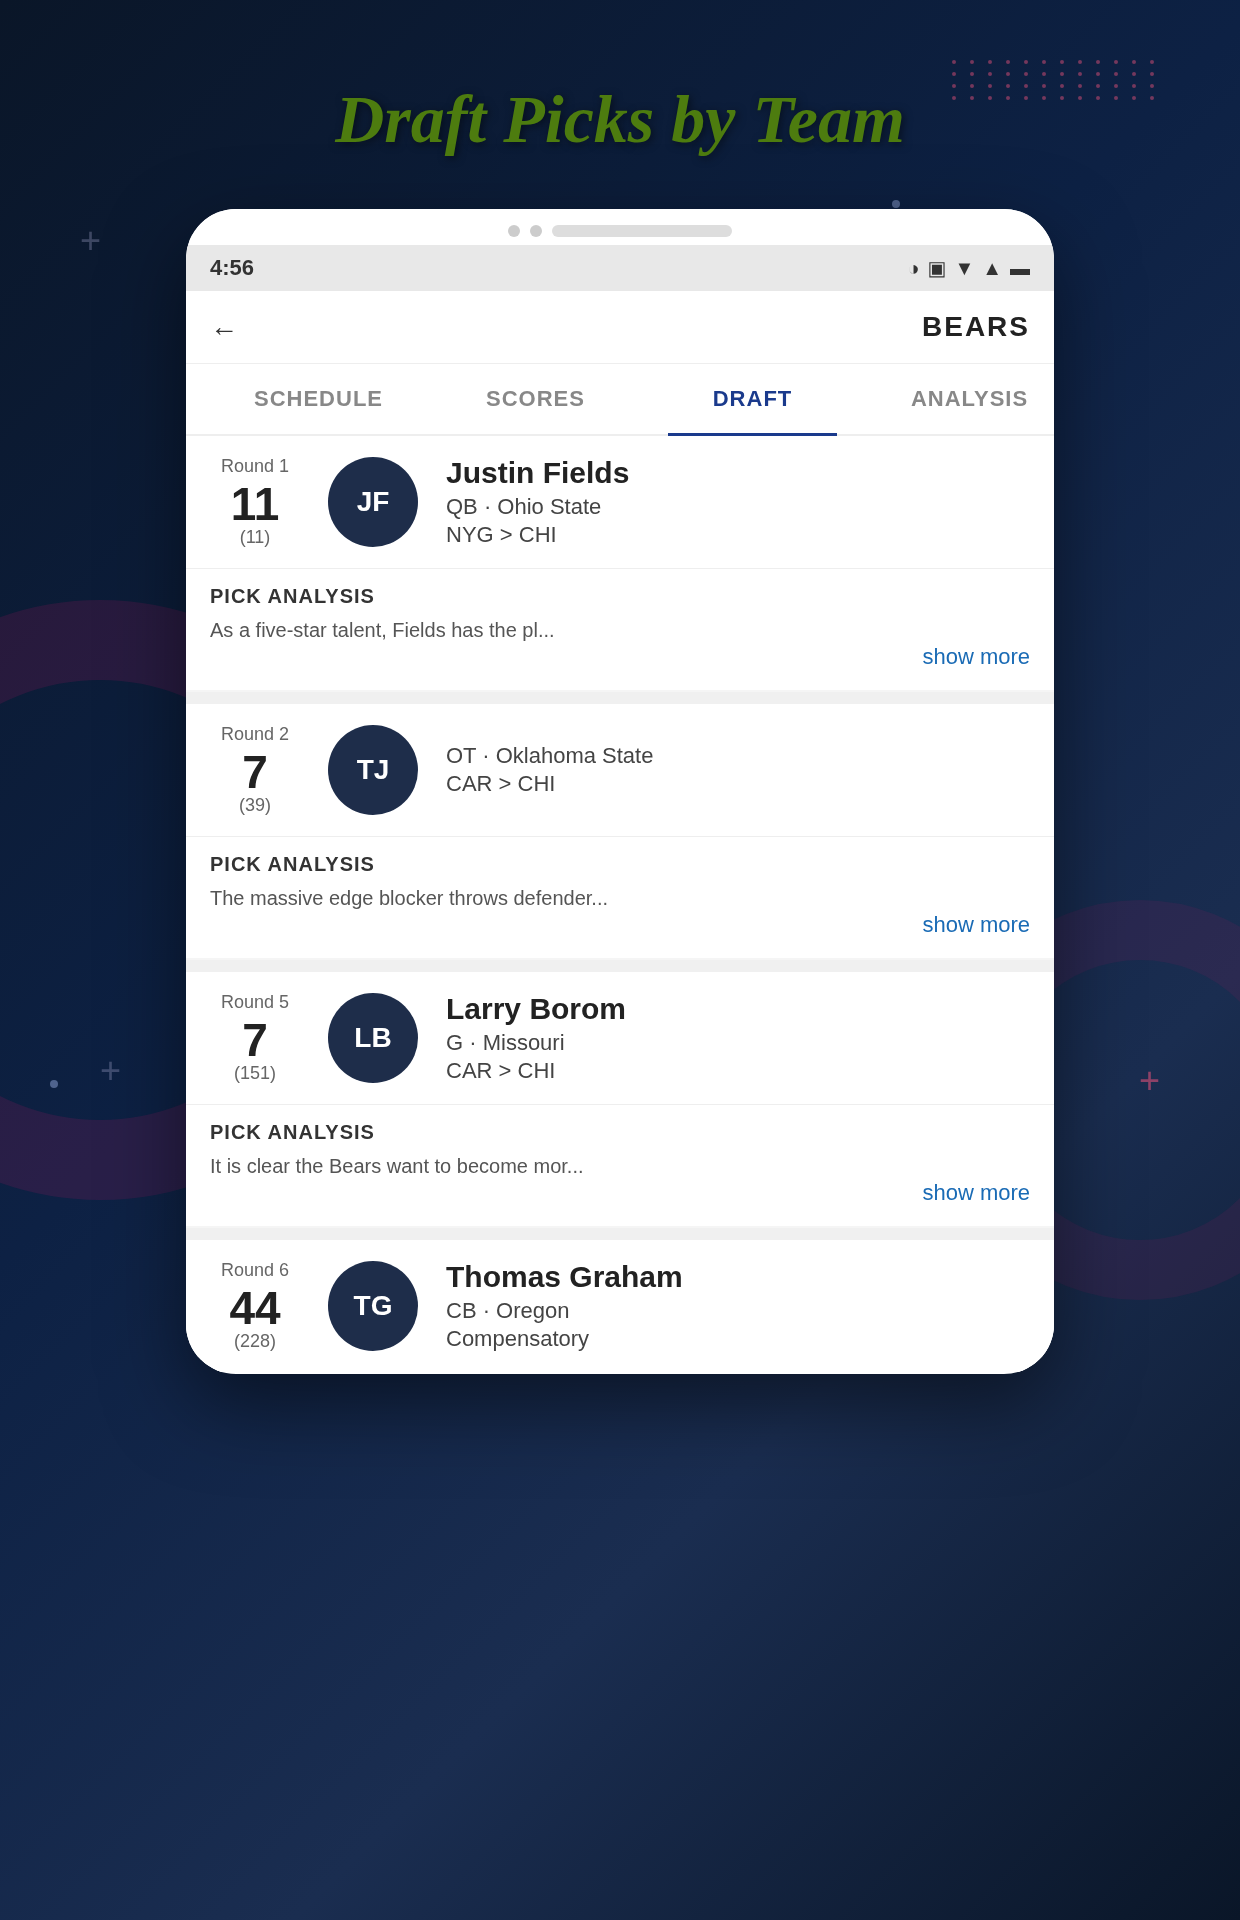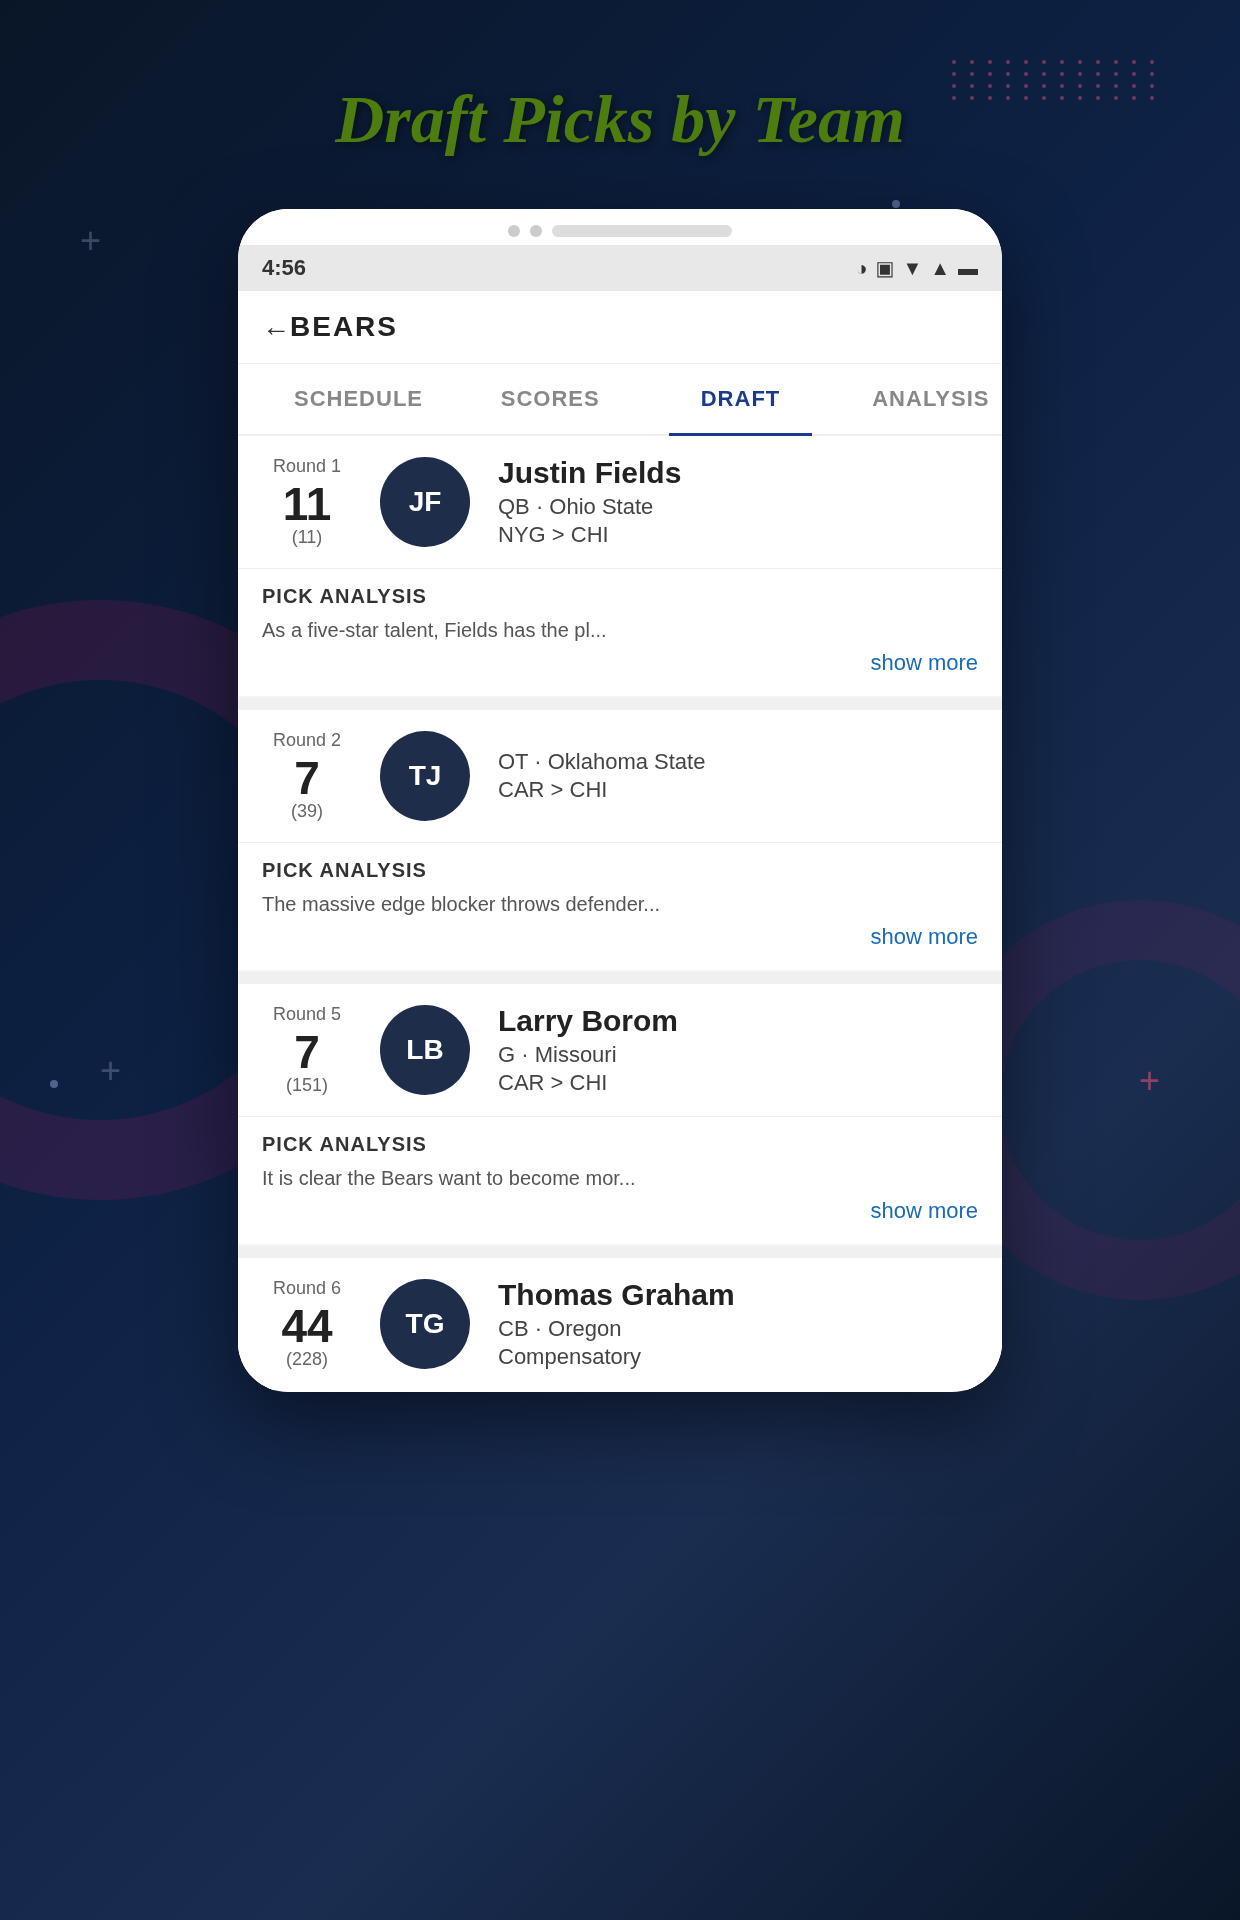--- a/index.html
+++ b/index.html
@@ -86,21 +86,21 @@
     }
 
     
     .phone-wrapper {
       display: flex;
       justify-content: center;
       align-items: flex-start;
     }
 
     .phone {
-      width: 764px;
+      width: 868px;
       background: white;
       border-radius: 50px;
       box-shadow: 0 30px 80px rgba(0,0,0,0.5);
       overflow: hidden;
       position: relative;
     }
 
     .phone-top-bar {
       background: white;
       padding: 16px 24px 8px;
@@ -146,21 +146,21 @@
     }
 
     .back-btn {
       font-size: 28px;
       cursor: pointer;
       color: #333;
     }
 
     .header-title {
       flex: 1;
-      text-align: left;
+      text-align: right;
       font-size: 28px;
       font-weight: bold;
       letter-spacing: 2px;
       color: #222;
     }
 
     
     .tabs {
       display: flex;
       background: white;
@@ -288,21 +288,20 @@
       color: #555;
       line-height: 1.4;
     }
 
     .show-more {
       display: block;
       text-align: right;
       color: #1a6bb5;
       font-size: 22px;
       cursor: pointer;
-      margin-top: 6px;
     }
 
     .divider {
       height: 12px;
       background: #f0f0f0;
     }
   </style>
 </head>
 <body>
 

